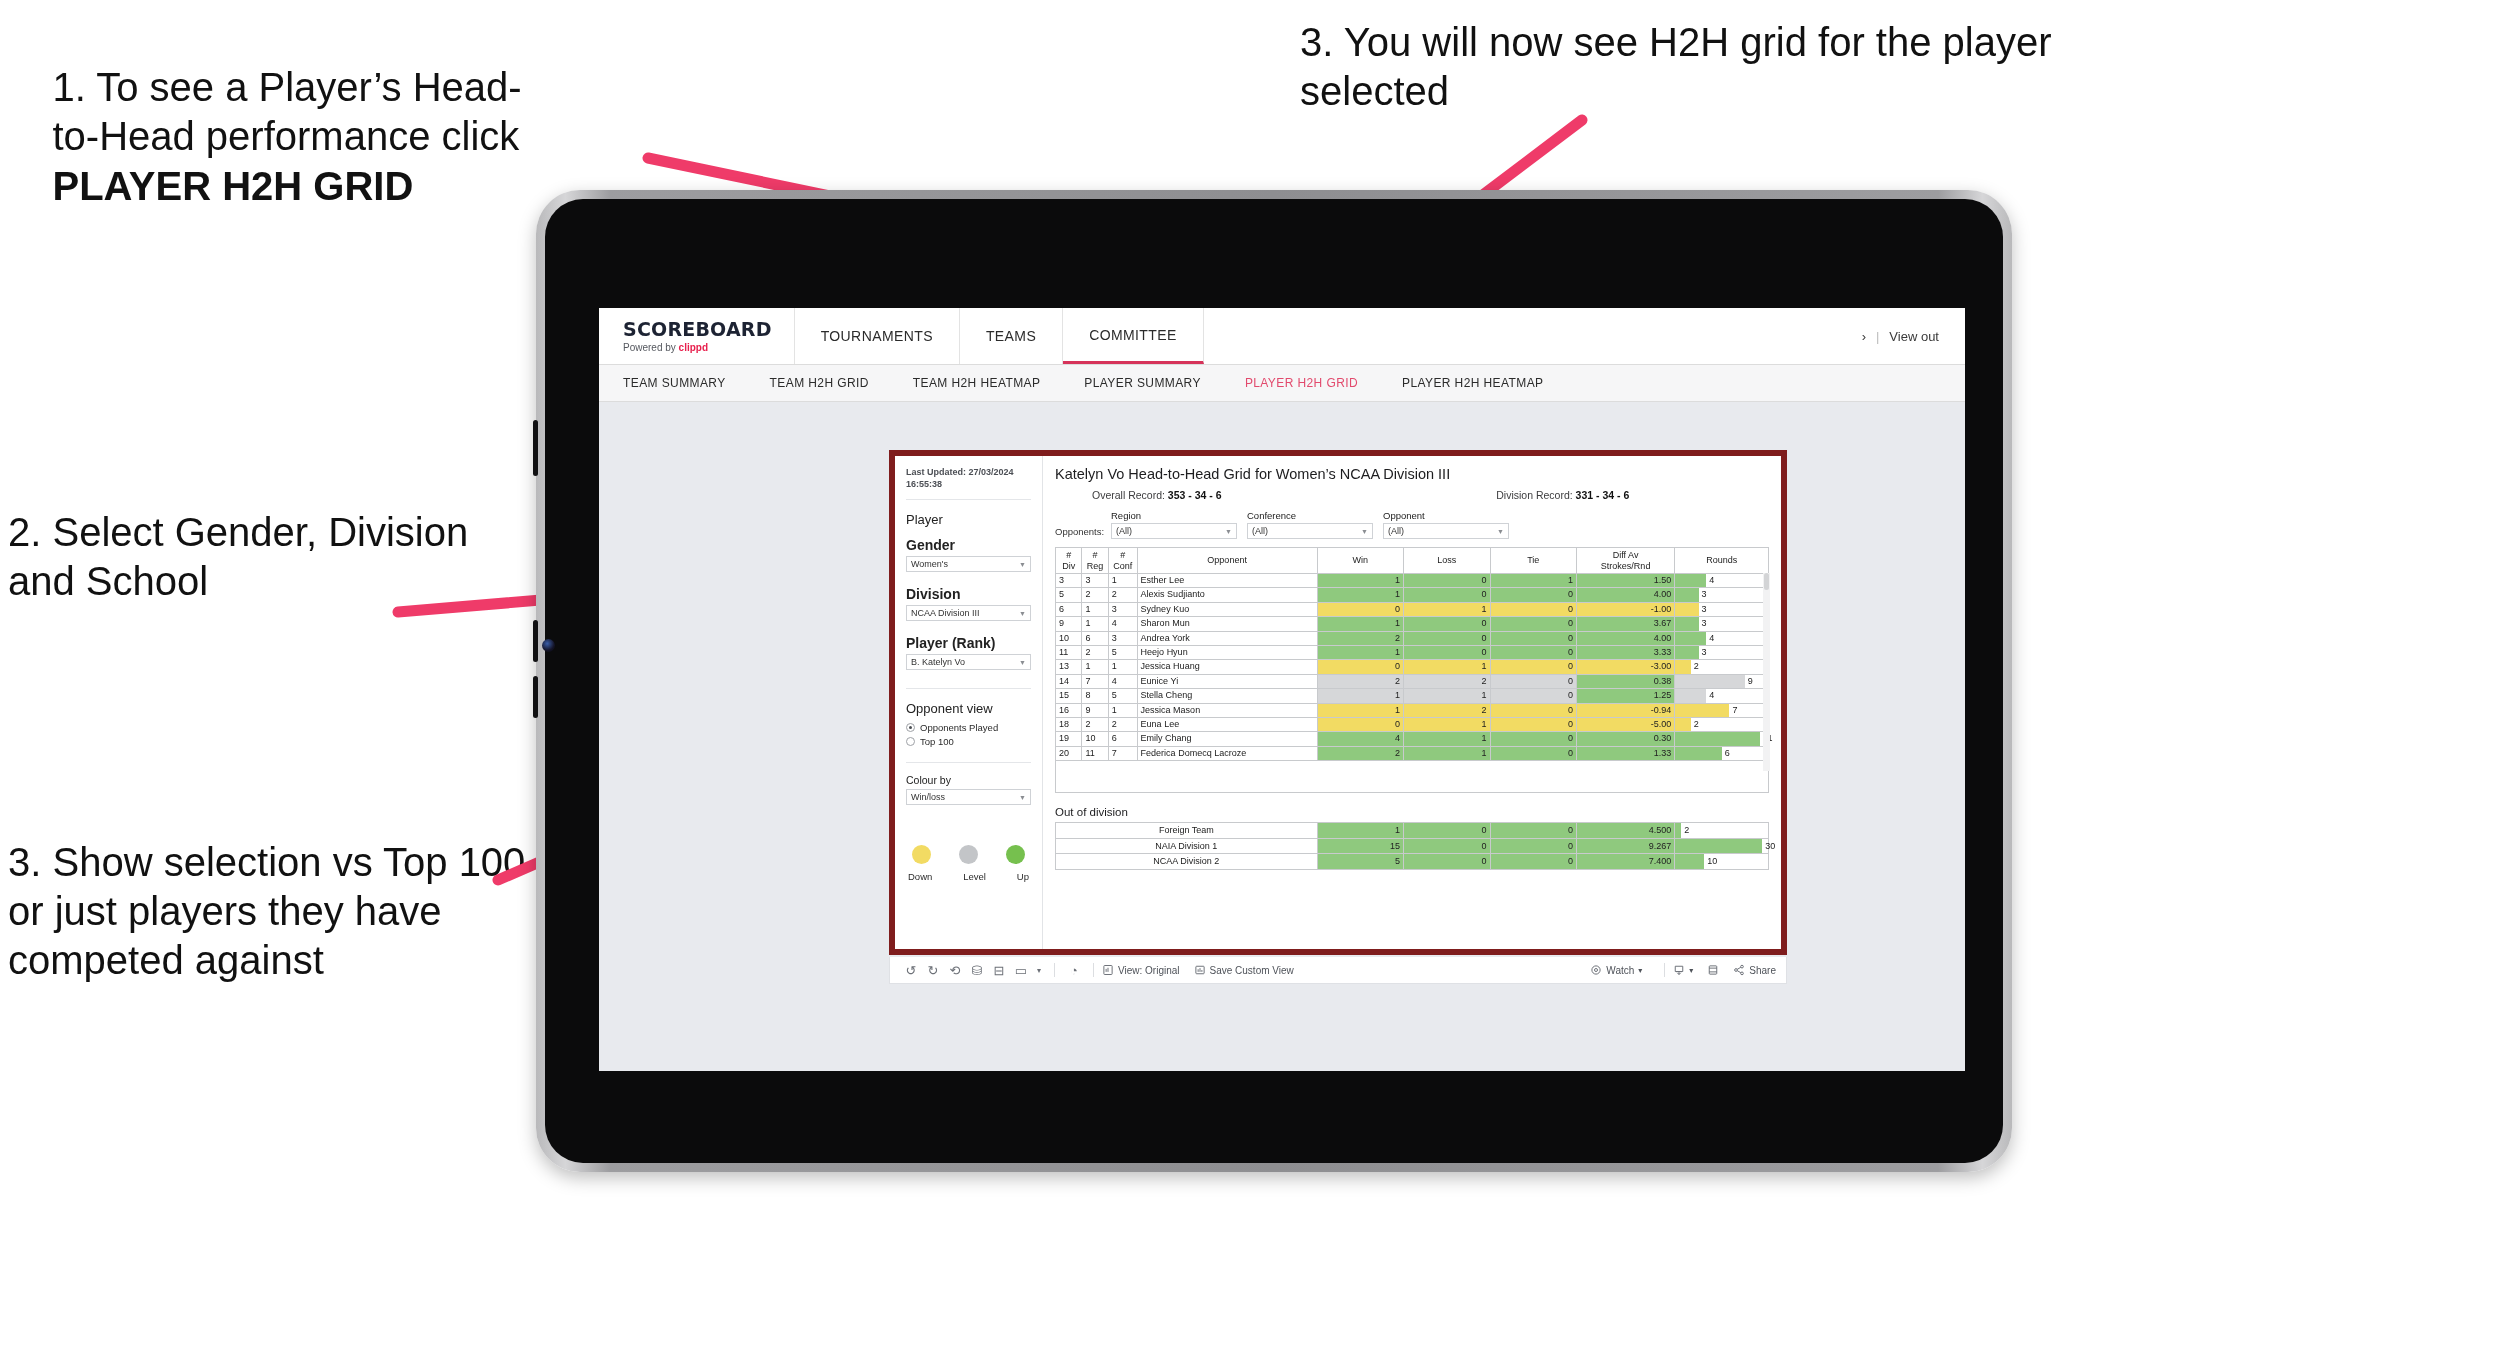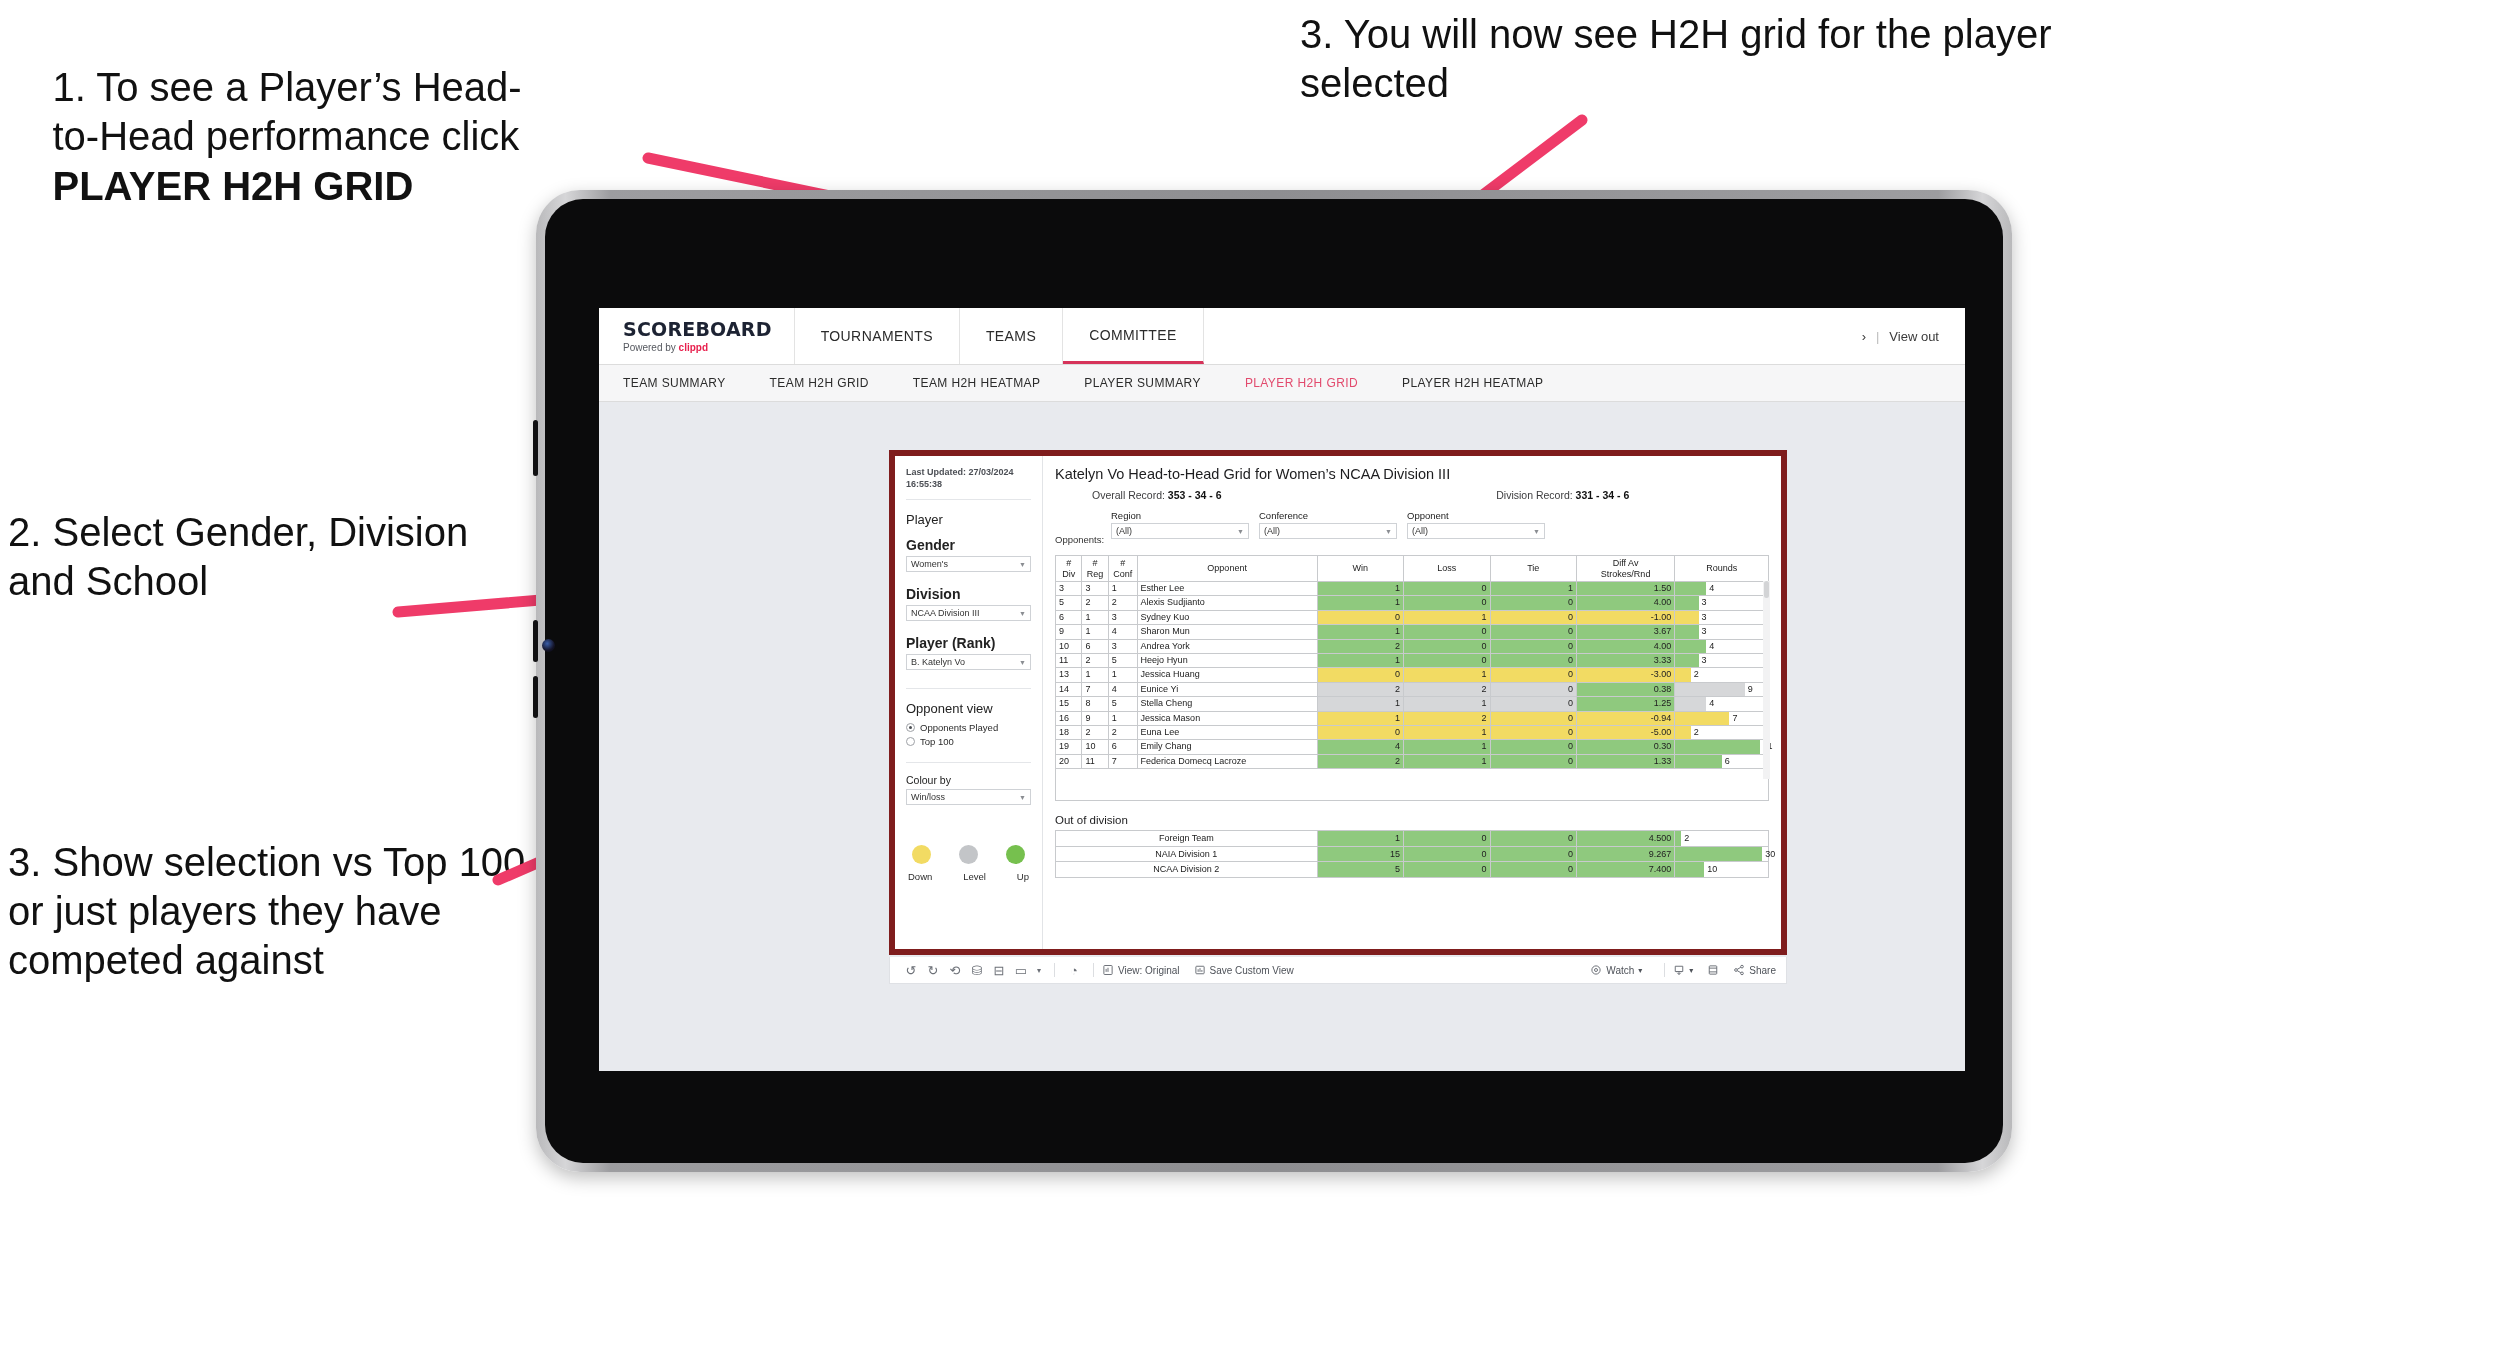--- a/index.html
+++ b/index.html
@@ -18,21 +18,21 @@
     font-family: "Liberation Sans", sans-serif;
     font-size: 40px;
     line-height: 1.23;
     font-weight: 400;
     white-space: pre-wrap;
   }
   .annot b { font-weight: 700; }
   #annot-1 { left: 8px;  top: 14px;  width: 740px; }
   #annot-2 { left: 8px;  top: 508px; width: 520px; }
   #annot-3 { left: 8px;  top: 838px; width: 540px; }
-  #annot-4 { left: 1300px; top: 10px; width: 800px; }
+  #annot-4 { left: 1300px; top: 18px; width: 800px; }
 
   .arrow { position: absolute; overflow: visible; pointer-events: none; }
 
   
   #tablet {
     position: absolute; left: 536px; top: 190px;
     width: 1476px; height: 982px;
     background: linear-gradient(90deg,#b9b9bb 0%, #d6d6d8 2%, #9d9da0 5%, #8e8e91 50%, #9d9da0 95%, #d6d6d8 98%, #b9b9bb 100%);
     border-radius: 44px;
     box-shadow: 0 6px 18px rgba(0,0,0,0.25);
@@ -121,21 +121,21 @@
   
   #vizmain { flex: 1; padding: 10px 12px 0 12px; position: relative; overflow: hidden; }
   #viz-title { font-size: 14.5px; color: #1d1d1f; font-weight: 400; margin-bottom: 7px; }
   #records { display: flex; font-size: 10.5px; color: #3c3c3e; margin-bottom: 9px; }
   #records .rec { width: 50%; margin-left: 37px; }
   #records b { color: #111; font-weight: 700; }
   #opp-filters { display: flex; align-items: flex-end; gap: 0; margin-bottom: 7px; }
   #opp-label { font-size: 9.5px; color: #333; padding-bottom: 3px; width: 56px; flex: 0 0 auto;}
   .opp-f { margin-right: 10px; }
   .opp-f .flabel2 { font-size: 9.5px; color: #222; margin-bottom: 2px; }
-  .opp-f .fselect { width: 138px; margin-bottom: 9px; }
+  .opp-f .fselect { width: 126px; margin-bottom: 1px; }
 
   
   table.grid { border-collapse: collapse; width: 100%; table-layout: fixed; font-size: 9px; color: #222; }
   table.grid th, table.grid td { border: 1px solid #c8cacd; padding: 0 3px; height: 13.4px; line-height: 13.4px; }
   table.grid th { font-weight: 400; text-align: center; height: 26px; line-height: 1.15; vertical-align: middle; background:#fff;}
   td.n { text-align: right; }
   td.name { text-align: left; }
   td.rank { text-align: left; }
   .cell-green { background: #8fc97e; }
   .cell-yellow { background: #f2db63; }

